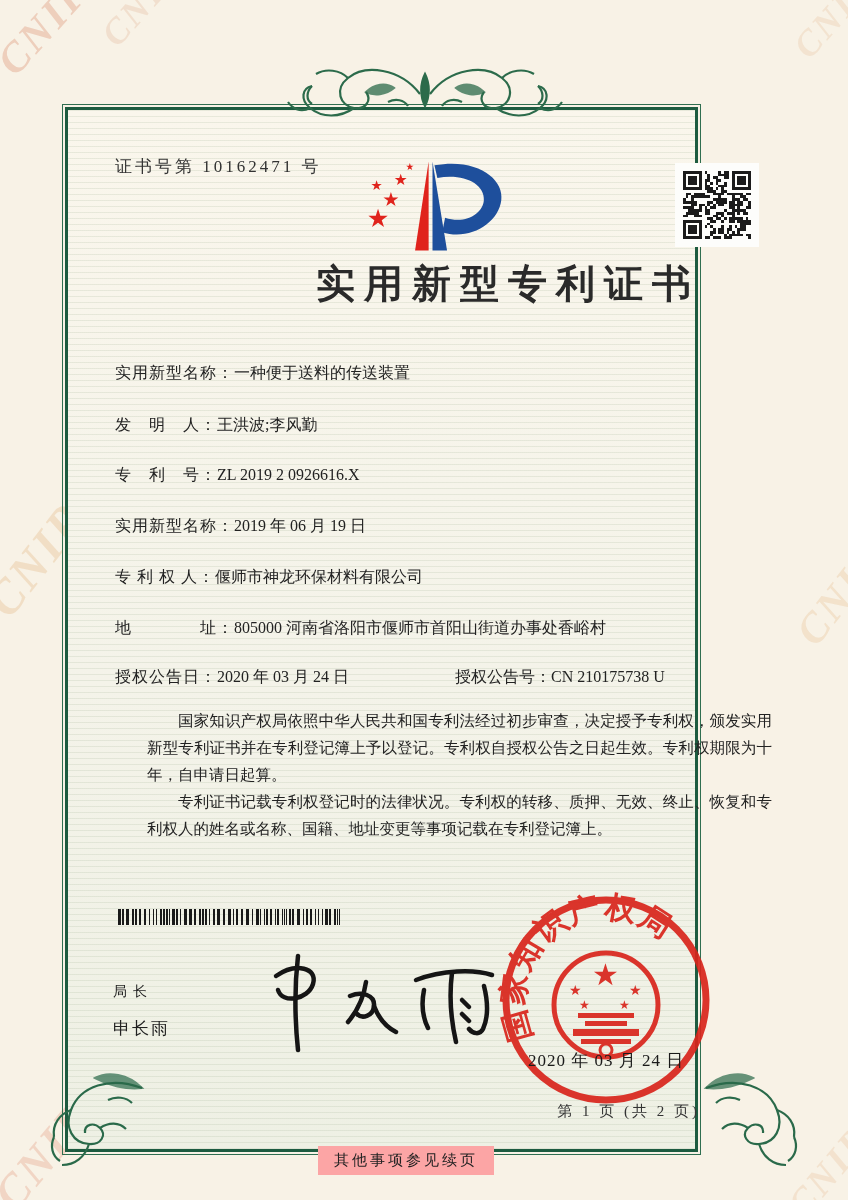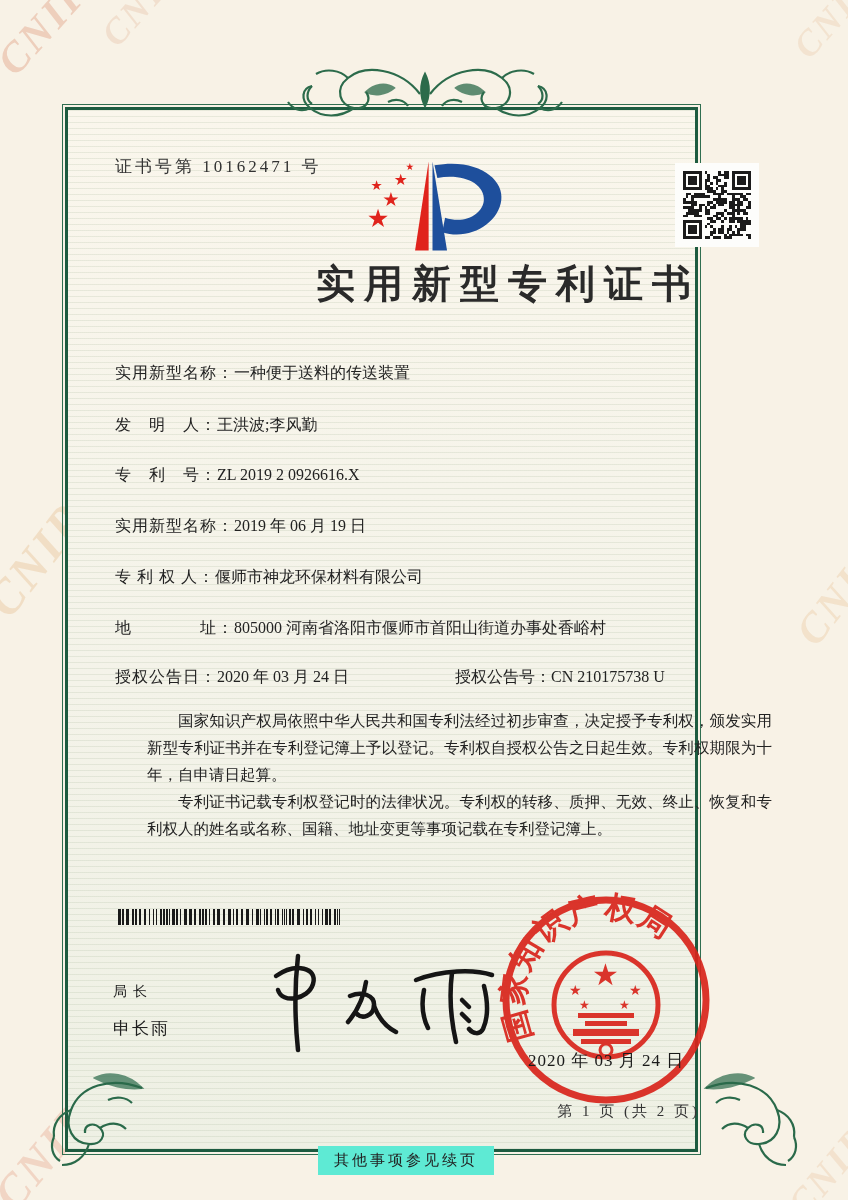--- a/index.html
+++ b/index.html
@@ -62,21 +62,21 @@
   .seal-date{
     position:absolute;left:430px;top:944px;width:226px;
     text-align:center;font-size:17px;letter-spacing:1px;color:#1a1a1a;
   }
   .page-footer{
     position:absolute;left:0;top:997px;width:100%;
     text-align:right;font-size:15px;letter-spacing:3px;color:#333;
   }
   .cont-note{
     position:absolute;left:318px;top:1146px;
-    background:#5eead4;padding:5px 16px;
+    background:#fca5a5;padding:5px 16px;
     font-size:15px;letter-spacing:3px;color:#222;
   }
   .ornament-top{position:absolute;left:270px;top:56px;width:310px;height:85px;}
   .corner-orn{position:absolute;width:120px;height:120px;}
   .corner-bl{left:38px;top:1066px;}
   .corner-br{left:690px;top:1066px;transform:scaleX(-1);}
 </style>
 </head>
 <body>
 

